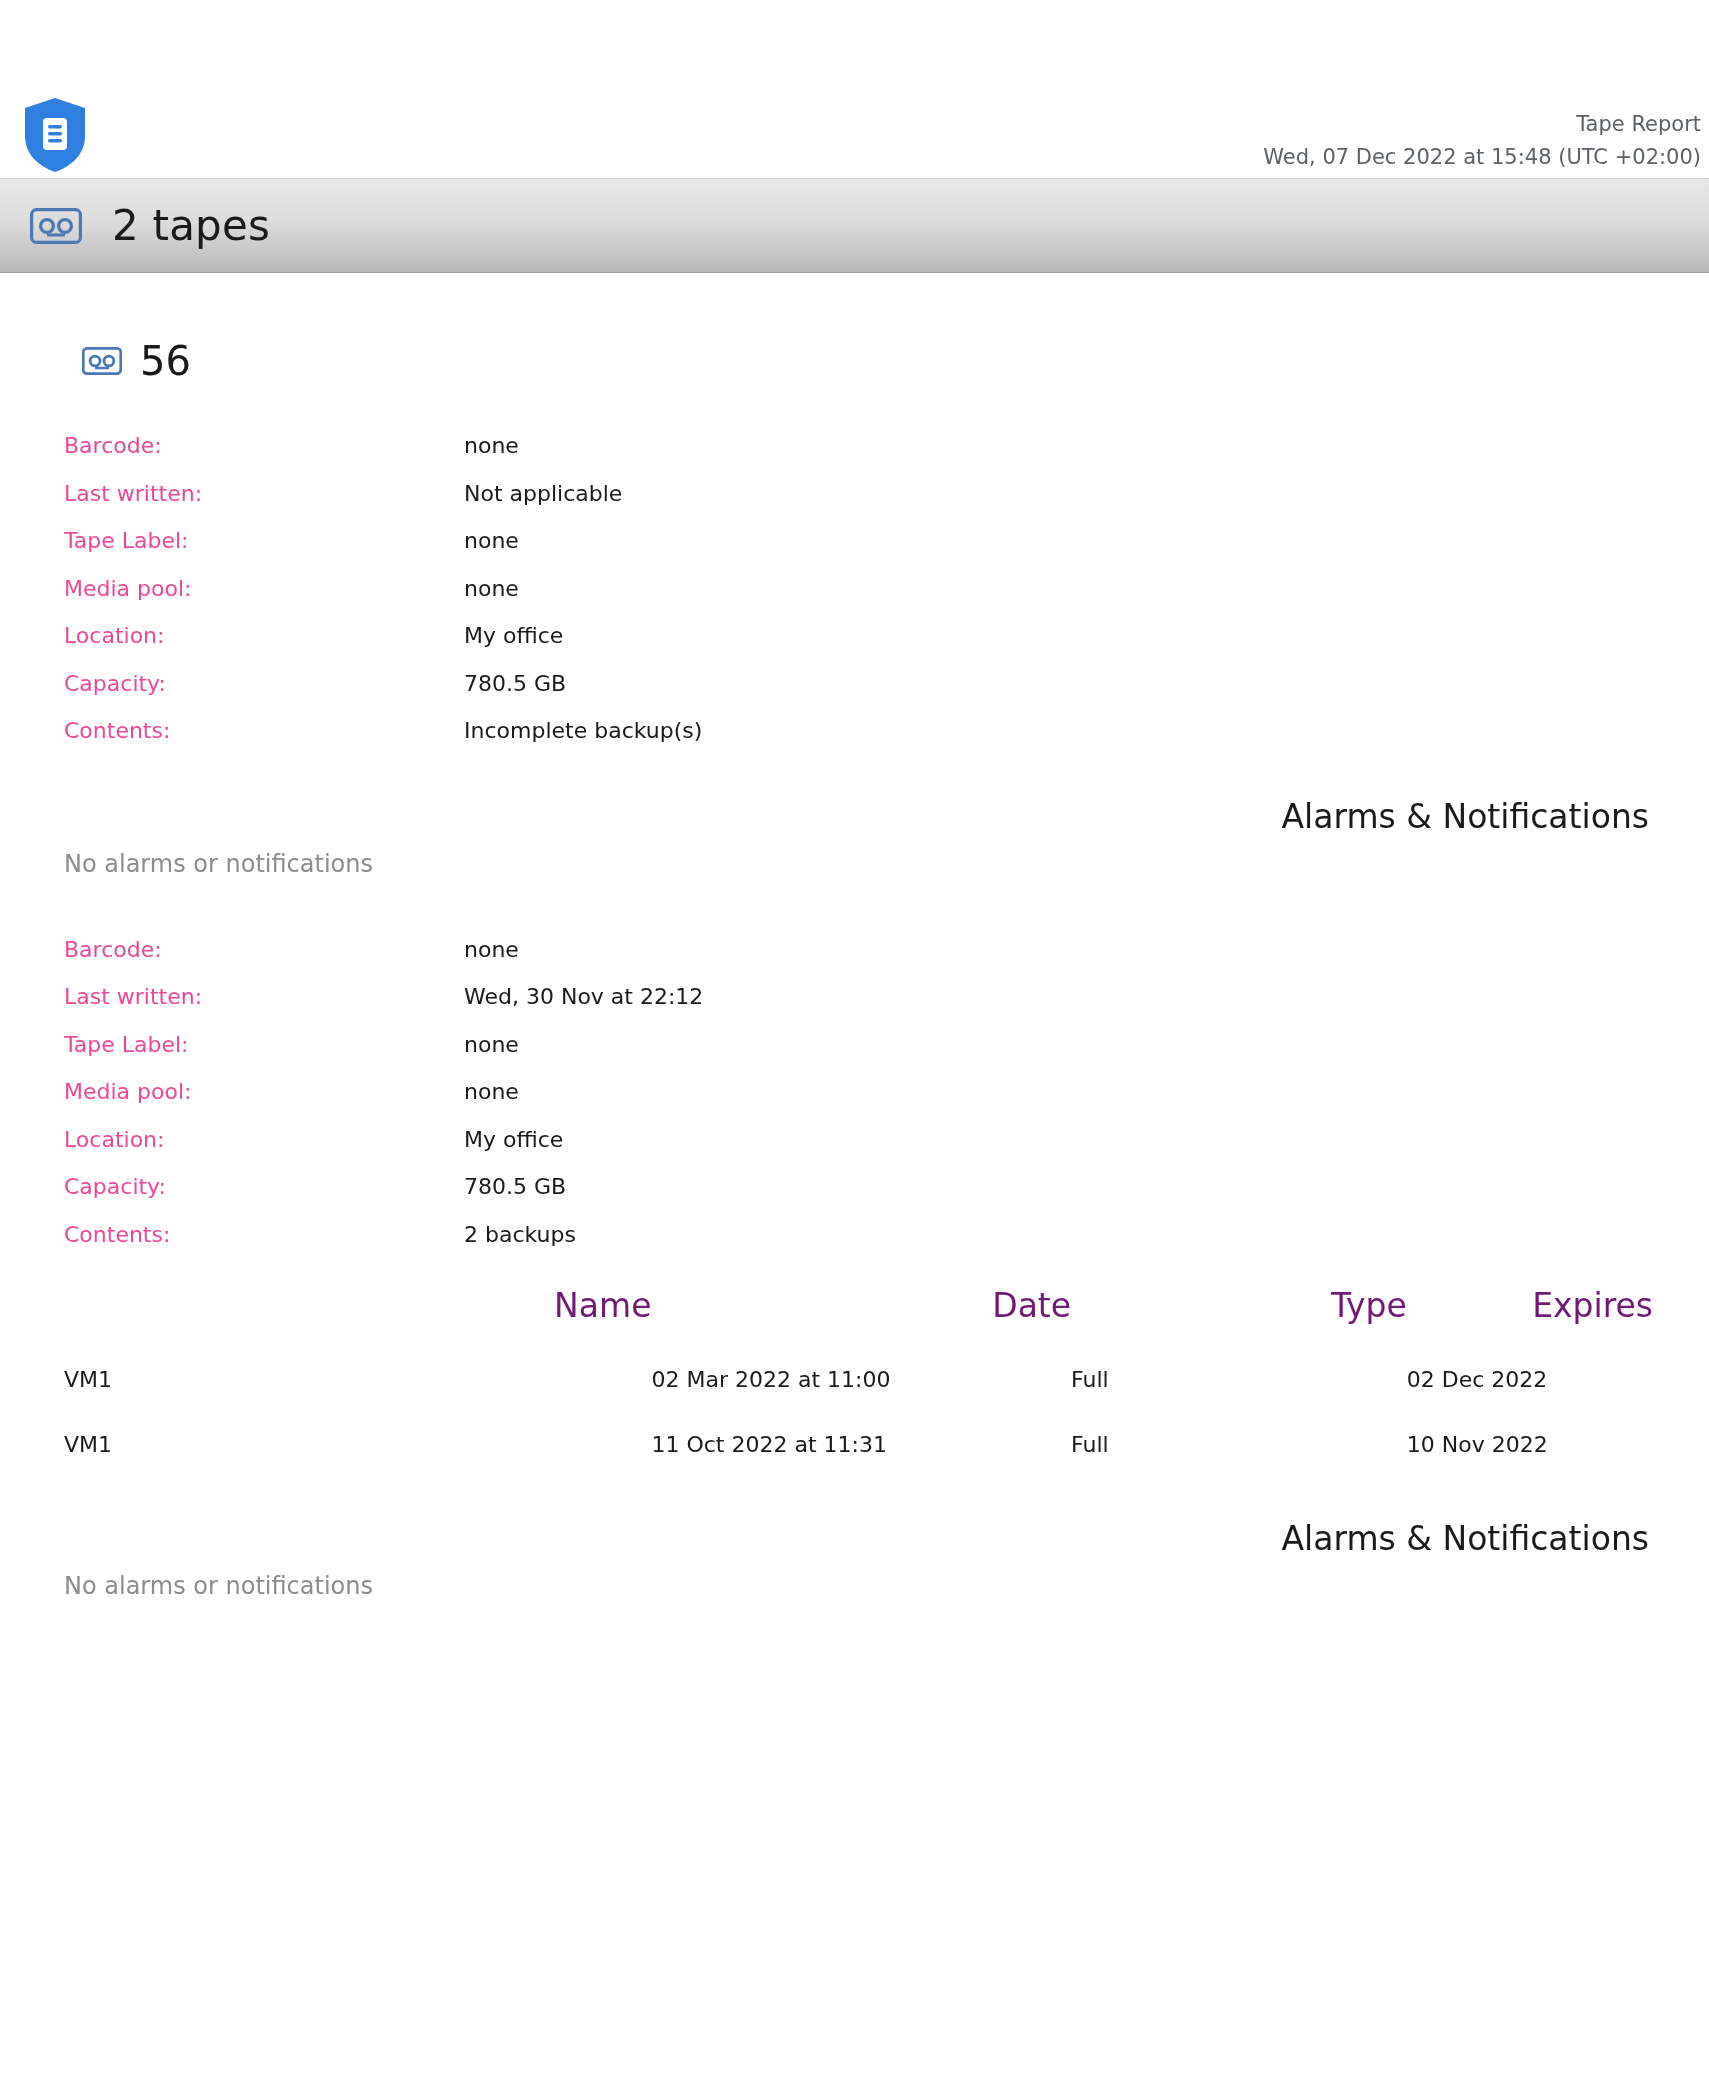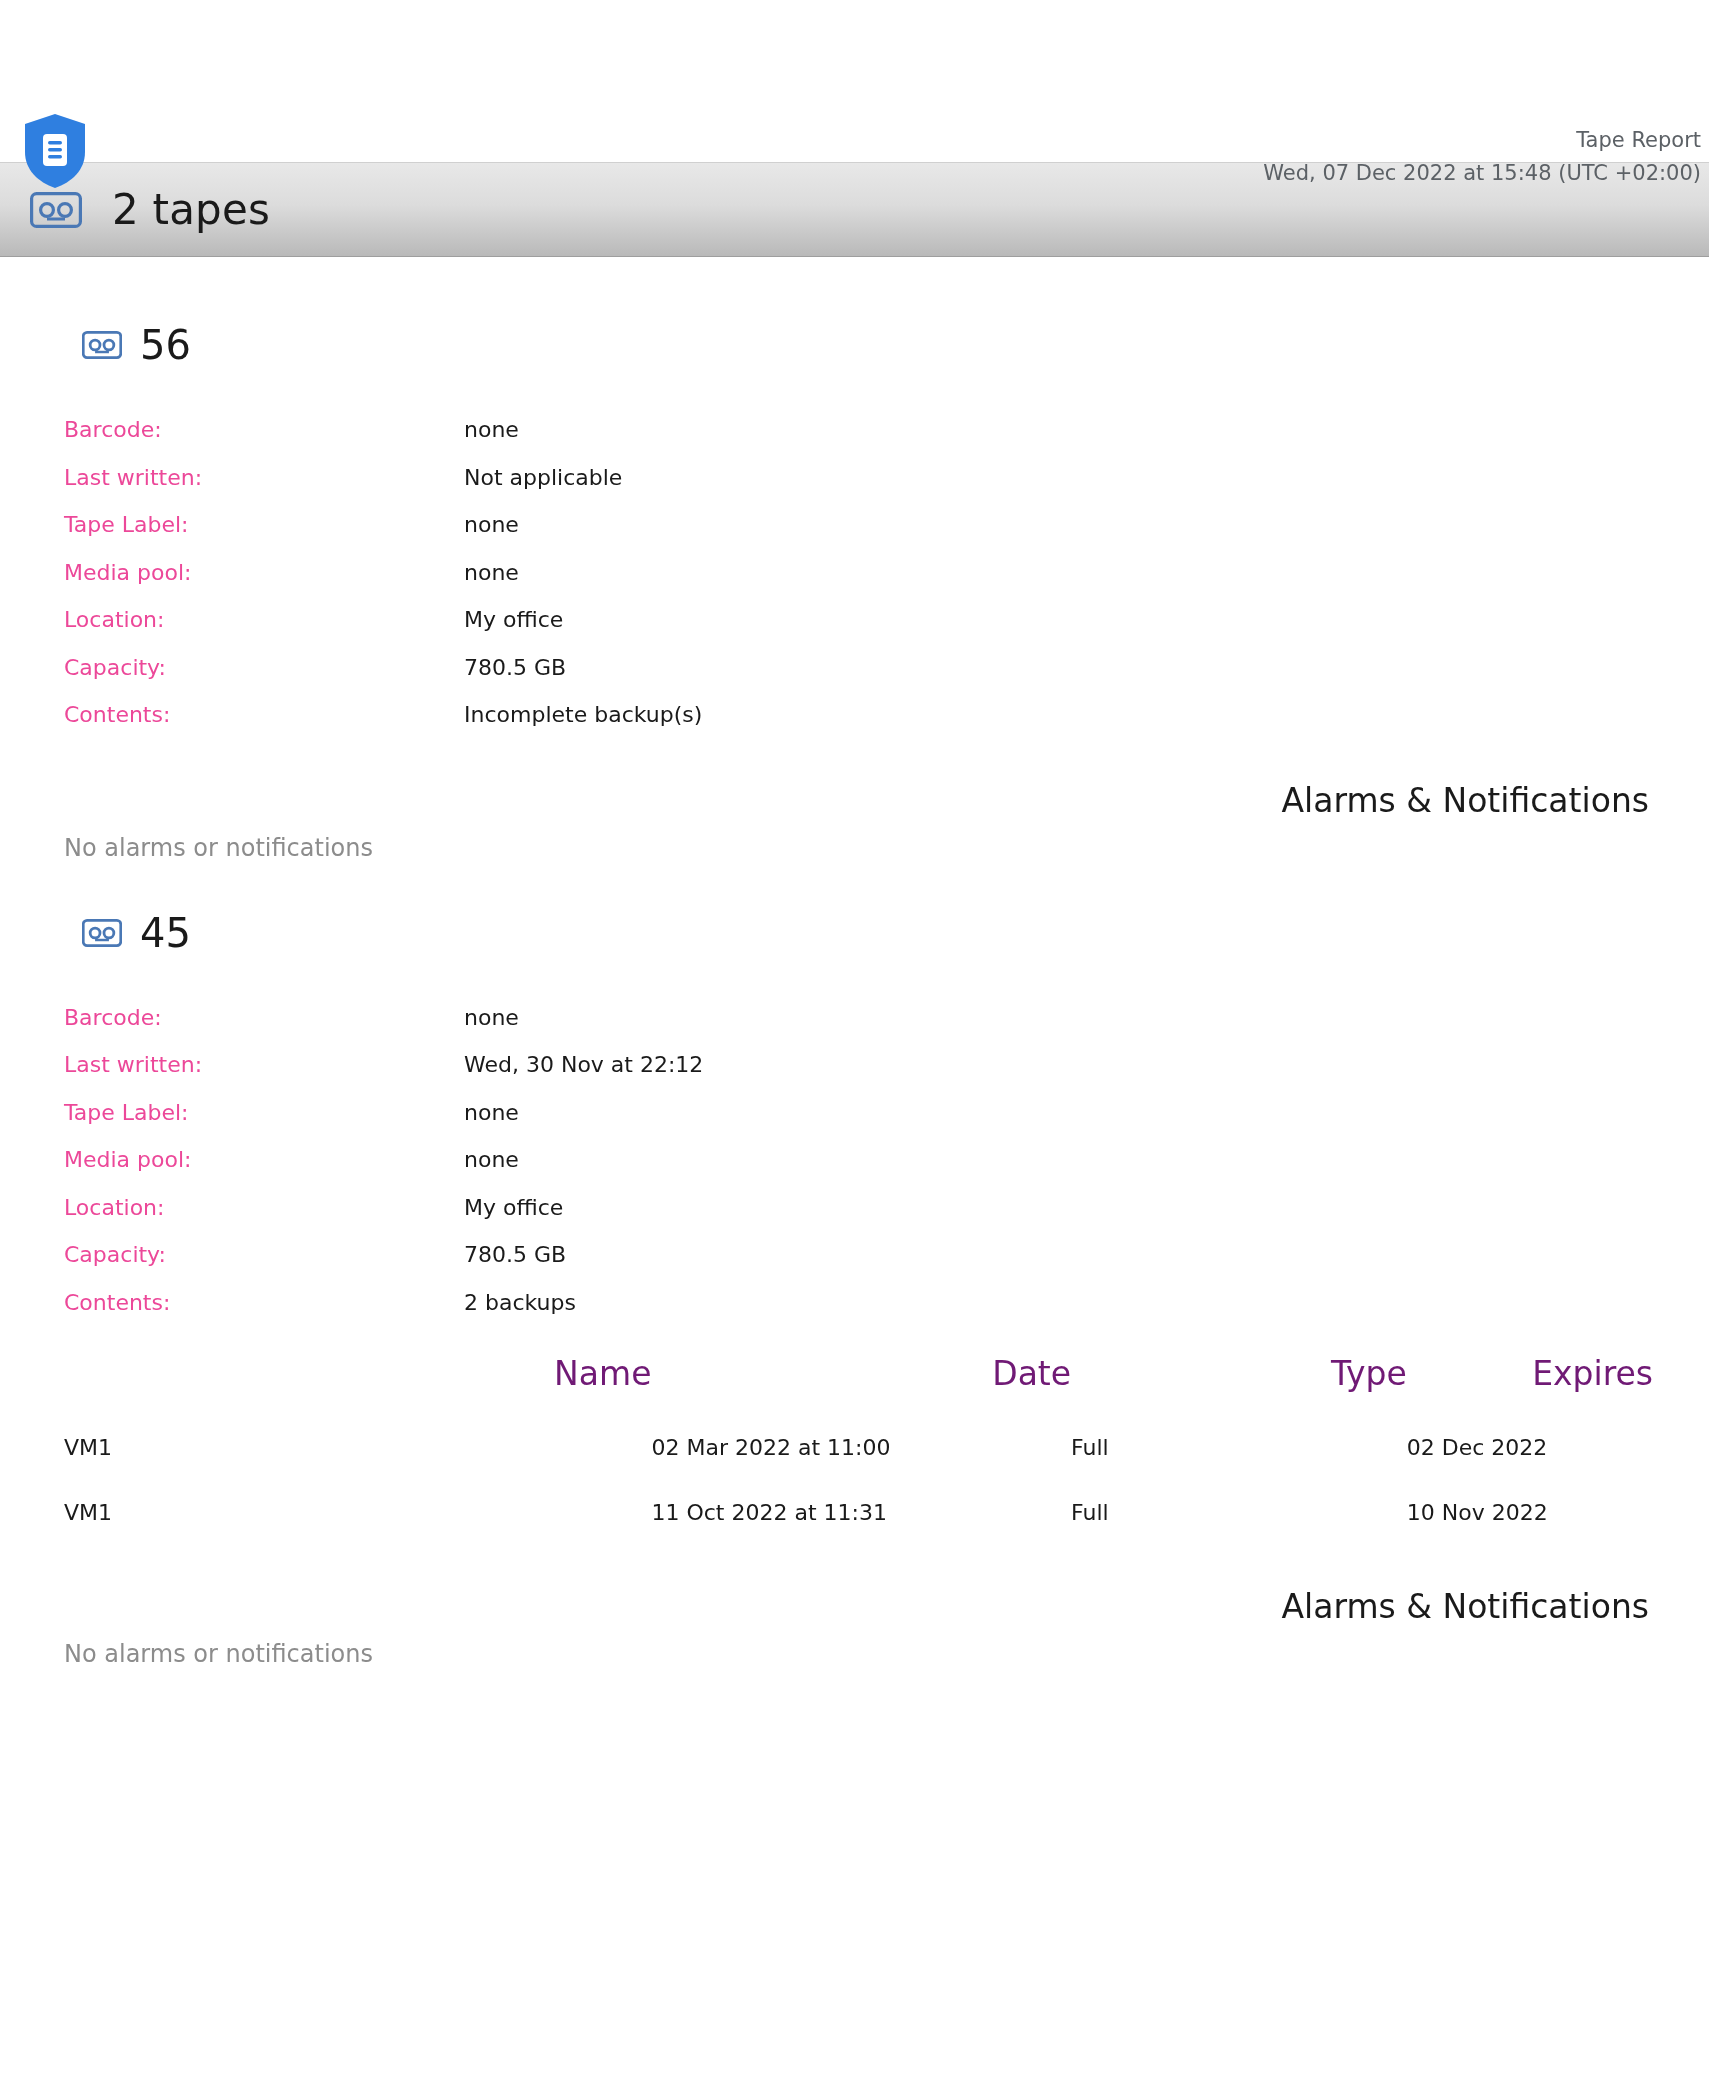--- a/index.html
+++ b/index.html
@@ -12,23 +12,22 @@
     width: 1709px;
     min-height: 2086px;
     font-family: "DejaVu Sans", "Liberation Sans", sans-serif;
     color: #1a1a1a;
     -webkit-font-smoothing: antialiased;
   }
 
   
   .report-header {
     position: relative;
-    height: 146px;
+    height: 178px;
     padding: 0 60px;
-    margin-top: 16px;
   }
   .brand-logo {
     position: absolute;
     left: 22px;
     top: 96px;
     width: 66px;
     height: 78px;
   }
   .header-meta {
     position: absolute;
@@ -217,31 +216,20 @@
           <td class="v">Incomplete backup(s)</td>
         </tr>
       </tbody>
     </table>
 
     <h2 class="alarms-title">Alarms &amp; Notifications</h2>
     <p class="alarms-text">No alarms or notifications</p>
   </div>
 
   <div class="tape-block">
-    <div class="tape-heading">
-      <span class="tape-icon-sm">
-        <svg width="40" height="28" viewBox="0 0 52 36">
-          <rect x="1.6" y="1.6" width="48.8" height="32.8" rx="5" fill="none" stroke="#4a78b5" stroke-width="3.6"></rect>
-          <circle cx="17" cy="18" r="6.4" fill="none" stroke="#4a78b5" stroke-width="3.6"></circle>
-          <circle cx="35" cy="18" r="6.4" fill="none" stroke="#4a78b5" stroke-width="3.6"></circle>
-          <rect x="17" y="25.5" width="18" height="3.2" fill="#4a78b5"></rect>
-        </svg>
-      </span>
-      <span class="tape-heading-label">45</span>
-    </div>
 
     <table class="props">
       <tbody>
         <tr>
           <td class="k">Barcode:</td>
           <td class="v">none</td>
         </tr>
         <tr>
           <td class="k">Last written:</td>
           <td class="v">Wed, 30 Nov at 22:12</td>

